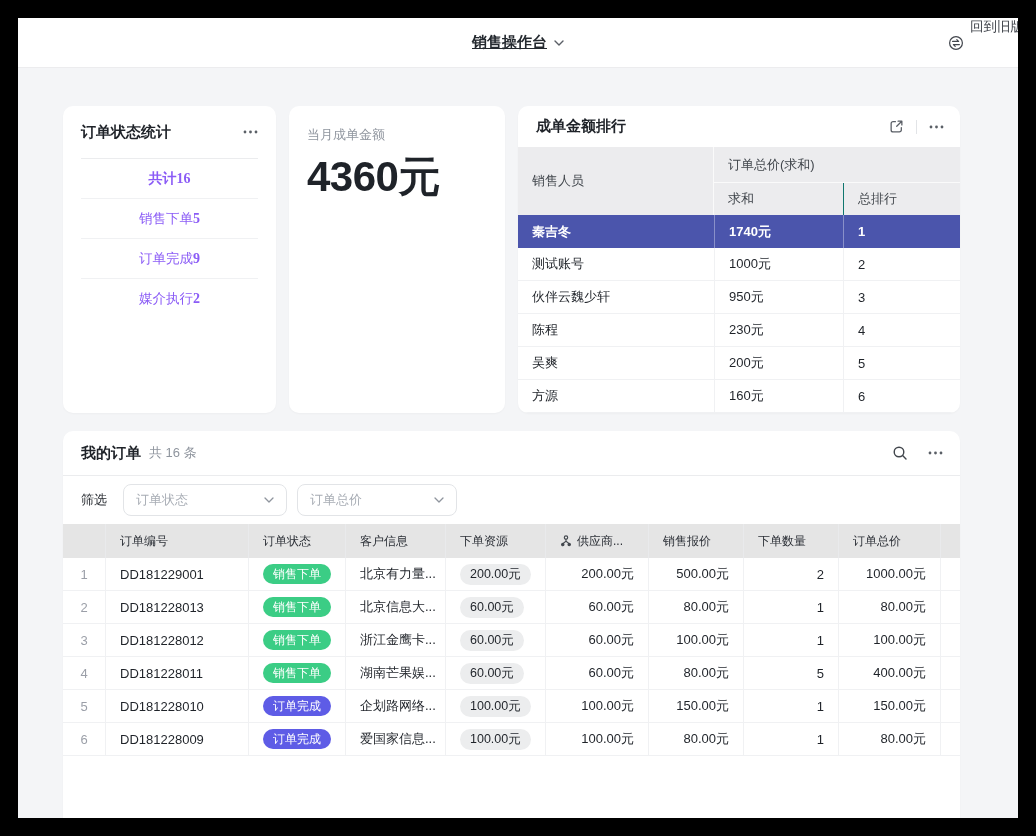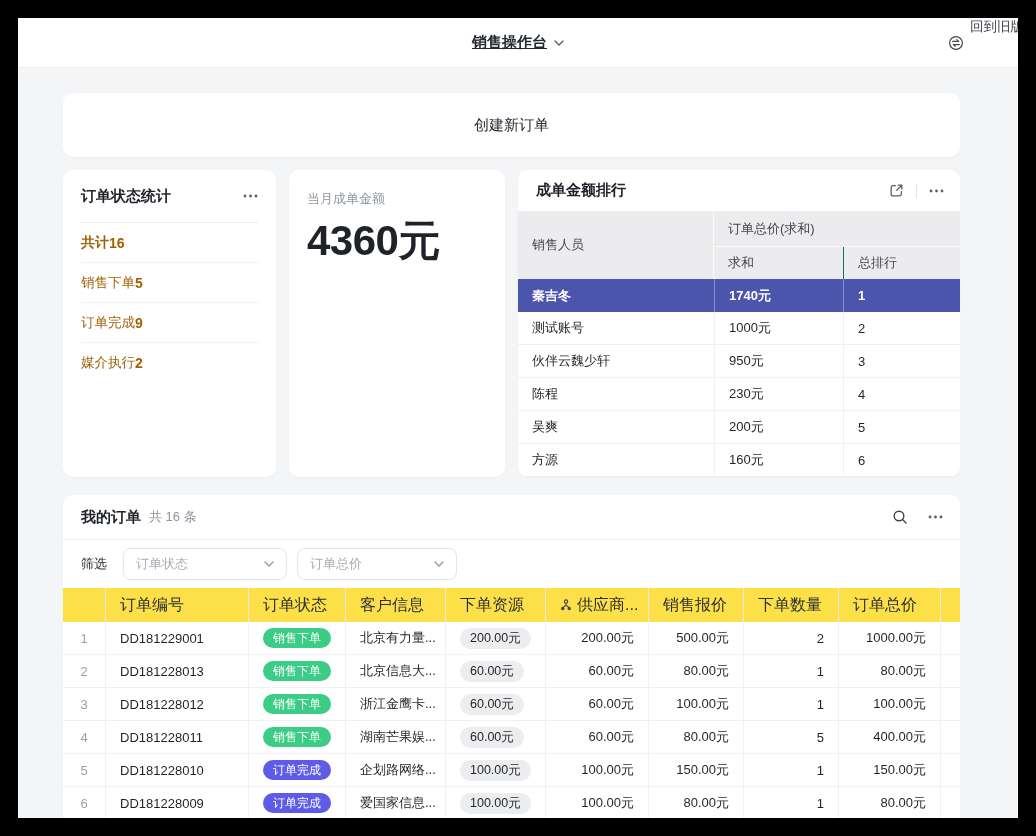--- a/index.html
+++ b/index.html
@@ -24,22 +24,22 @@
   .create-card { height:64px; display:flex; align-items:center; justify-content:center;
     font-size:15px; color:#24292f; cursor:pointer; }
 
   .stats-row { display:flex; gap:13px; margin-top:13px; height:307px; }
 
   
   .card-a { width:213px; padding:0 18px; overflow:hidden; }
   .card-a-header { height:53px; display:flex; align-items:center; justify-content:space-between;
     border-bottom:1px solid #ebecee; }
   .card-title { font-size:15px; font-weight:700; color:#1f2329; }
-  .stat-row { height:40px; display:flex; align-items:center; justify-content:flex-start;
-    border-bottom:1px solid #f0f1f3; font-size:13.5px; color:#a16207; }
+  .stat-row { height:40px; display:flex; align-items:center; justify-content:center;
+    border-bottom:1px solid #f0f1f3; font-size:13.5px; color:#8b5cf6;font-family:Liberation Serif, serif; }
   .stat-row:last-child { border-bottom:none; }
   .stat-row .v { font-weight:700; font-size:14px; }
   .stat-row.total .l { font-weight:700; font-size:14px; }
 
   
   .card-b { width:216px; padding:20px 18px; }
   .amount-label { font-size:13px; color:#8f959e; }
   .amount-value { margin-top:5px; font-size:42px; font-weight:700; color:#1f2329; letter-spacing:-.5px; }
 
   
@@ -65,21 +65,21 @@
   .orders-count { font-size:13px; color:#8f959e; margin-left:8px; }
   .orders-actions { margin-left:auto; display:flex; align-items:center; gap:20px; }
   .filter-row { height:48px; padding:0 18px; display:flex; align-items:center; }
   .filter-label { font-size:13px; color:#1f2329; margin-right:16px; }
   .filter-select { height:32px; border:1px solid #e2e4e7; border-radius:8px; background:#fff;
     display:flex; align-items:center; padding:0 12px; font-size:13px; color:#a8adb5; cursor:pointer; }
   .filter-select .ph { flex:1; }
   .fs1 { width:164px; margin-right:10px; } .fs2 { width:160px; }
 
   .ogrid { display:grid; grid-template-columns:42px 143px 97px 100px 100px 103px 95px 95px 102px 20px; }
-  .ot-header { height:34px; background:#fde047; font-size:16px; color:#2b2f36; }
+  .ot-header { height:34px; background:#e5e5e5; font-size:12px; color:#2b2f36; }
   .ot-header > div { display:flex; align-items:center; padding:0 8px 0 14px; border-left:1px solid #e9eaec;
     overflow:hidden; white-space:nowrap; gap:5px; }
   .ot-header > div:first-child { border-left:none; }
   .ot-row { height:33px; font-size:13px; color:#1f2329; border-bottom:1px solid #f0f1f3; background:#fff; cursor:pointer; }
   .ot-row > div { display:flex; align-items:center; padding:0 14px; border-left:1px solid #f0f1f3;
     overflow:hidden; white-space:nowrap; }
   .ot-row > div:first-child { border-left:none; justify-content:center; color:#9b9fa8; padding:0; }
   .ot-row .num { justify-content:flex-end; }
   .pill { border-radius:20px; padding:3px 10px; font-size:12px; color:#fff; line-height:1.2; }
   .gpill { background:#eceded; border-radius:20px; padding:3px 10px; font-size:12.5px; color:#1f2329; line-height:1.2; }
@@ -104,23 +104,20 @@
           <circle cx="8" cy="8" r="6.4"></circle>
           <path d="M4.6 6.4h6l-1.8-1.8M11.4 9.6h-6l1.8 1.8"></path>
         </svg>
       </span>
       <span>回到旧版</span>
     </div>
   </div>
 
   <div class="content">
 
-    <div class="card create-card">
-      <span>创建新订单</span>
-    </div>
 
     <div class="stats-row">
 
       <div class="card card-a">
         <div class="card-a-header">
           <span class="card-title">订单状态统计</span>
           <span class="icon">
             <svg width="15" height="4" viewBox="0 0 15 4" fill="#5a5f66">
                 <circle cx="2" cy="2" r="1.4"></circle>
                 <circle cx="7.5" cy="2" r="1.4"></circle>

